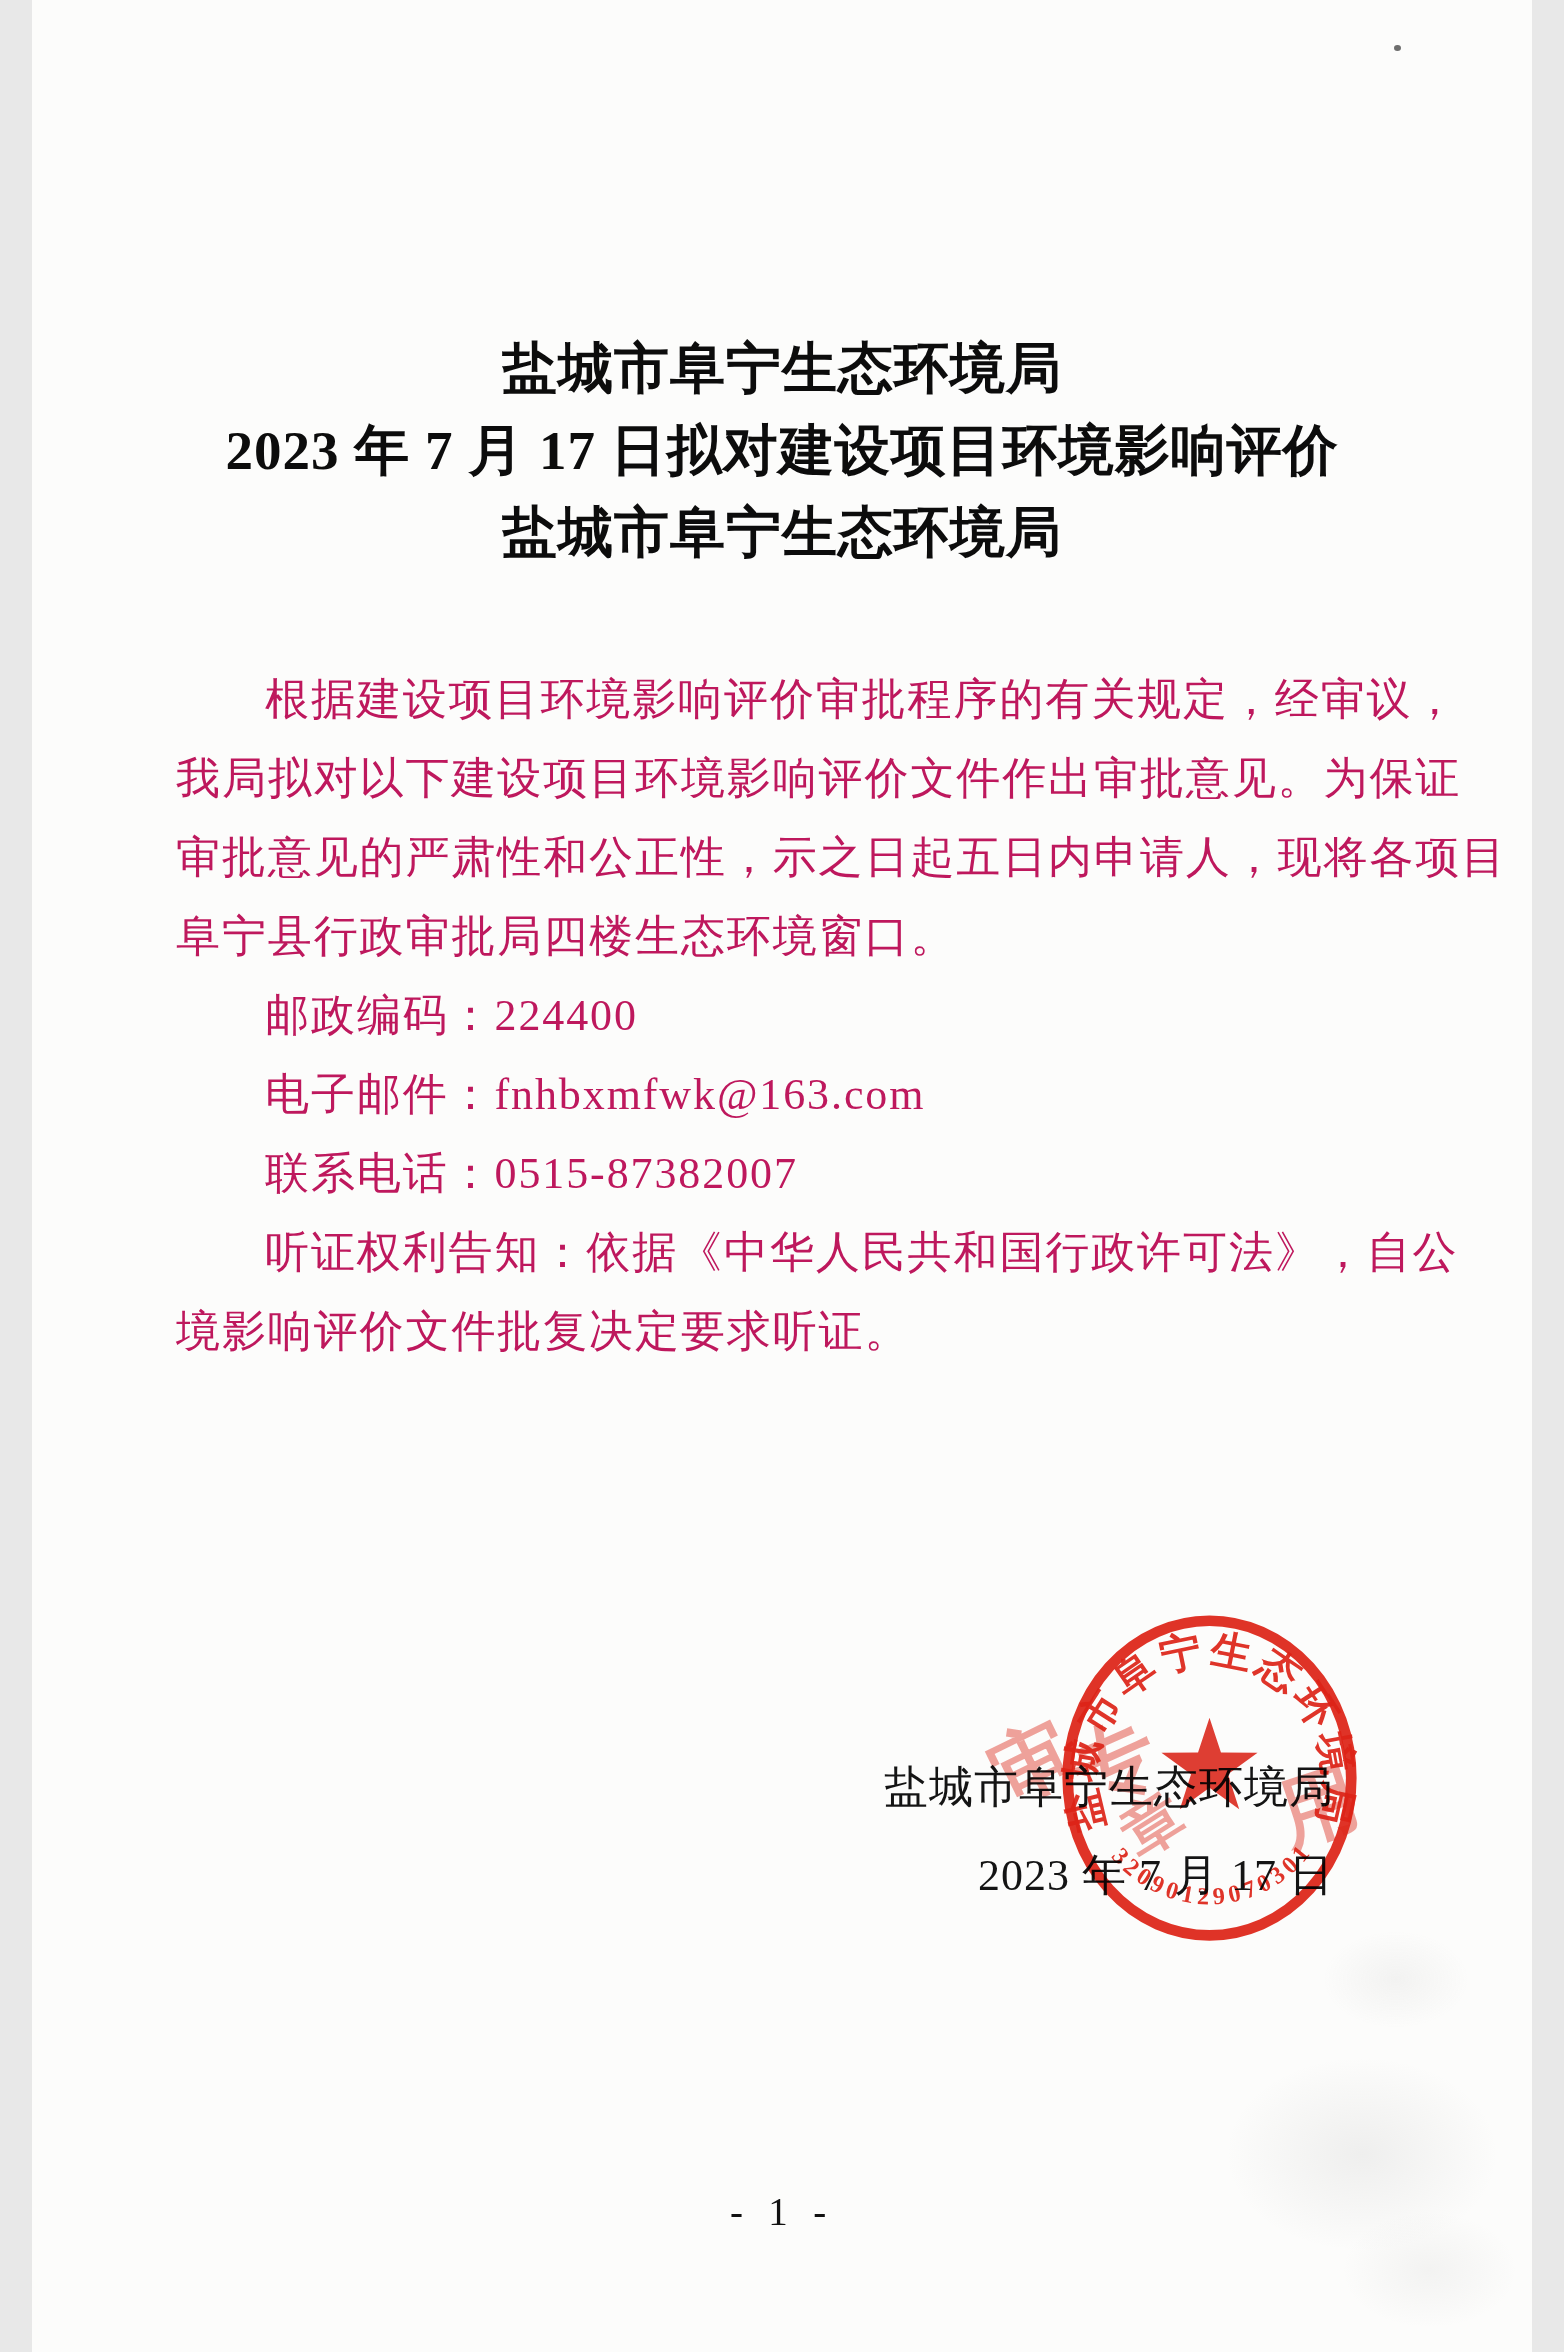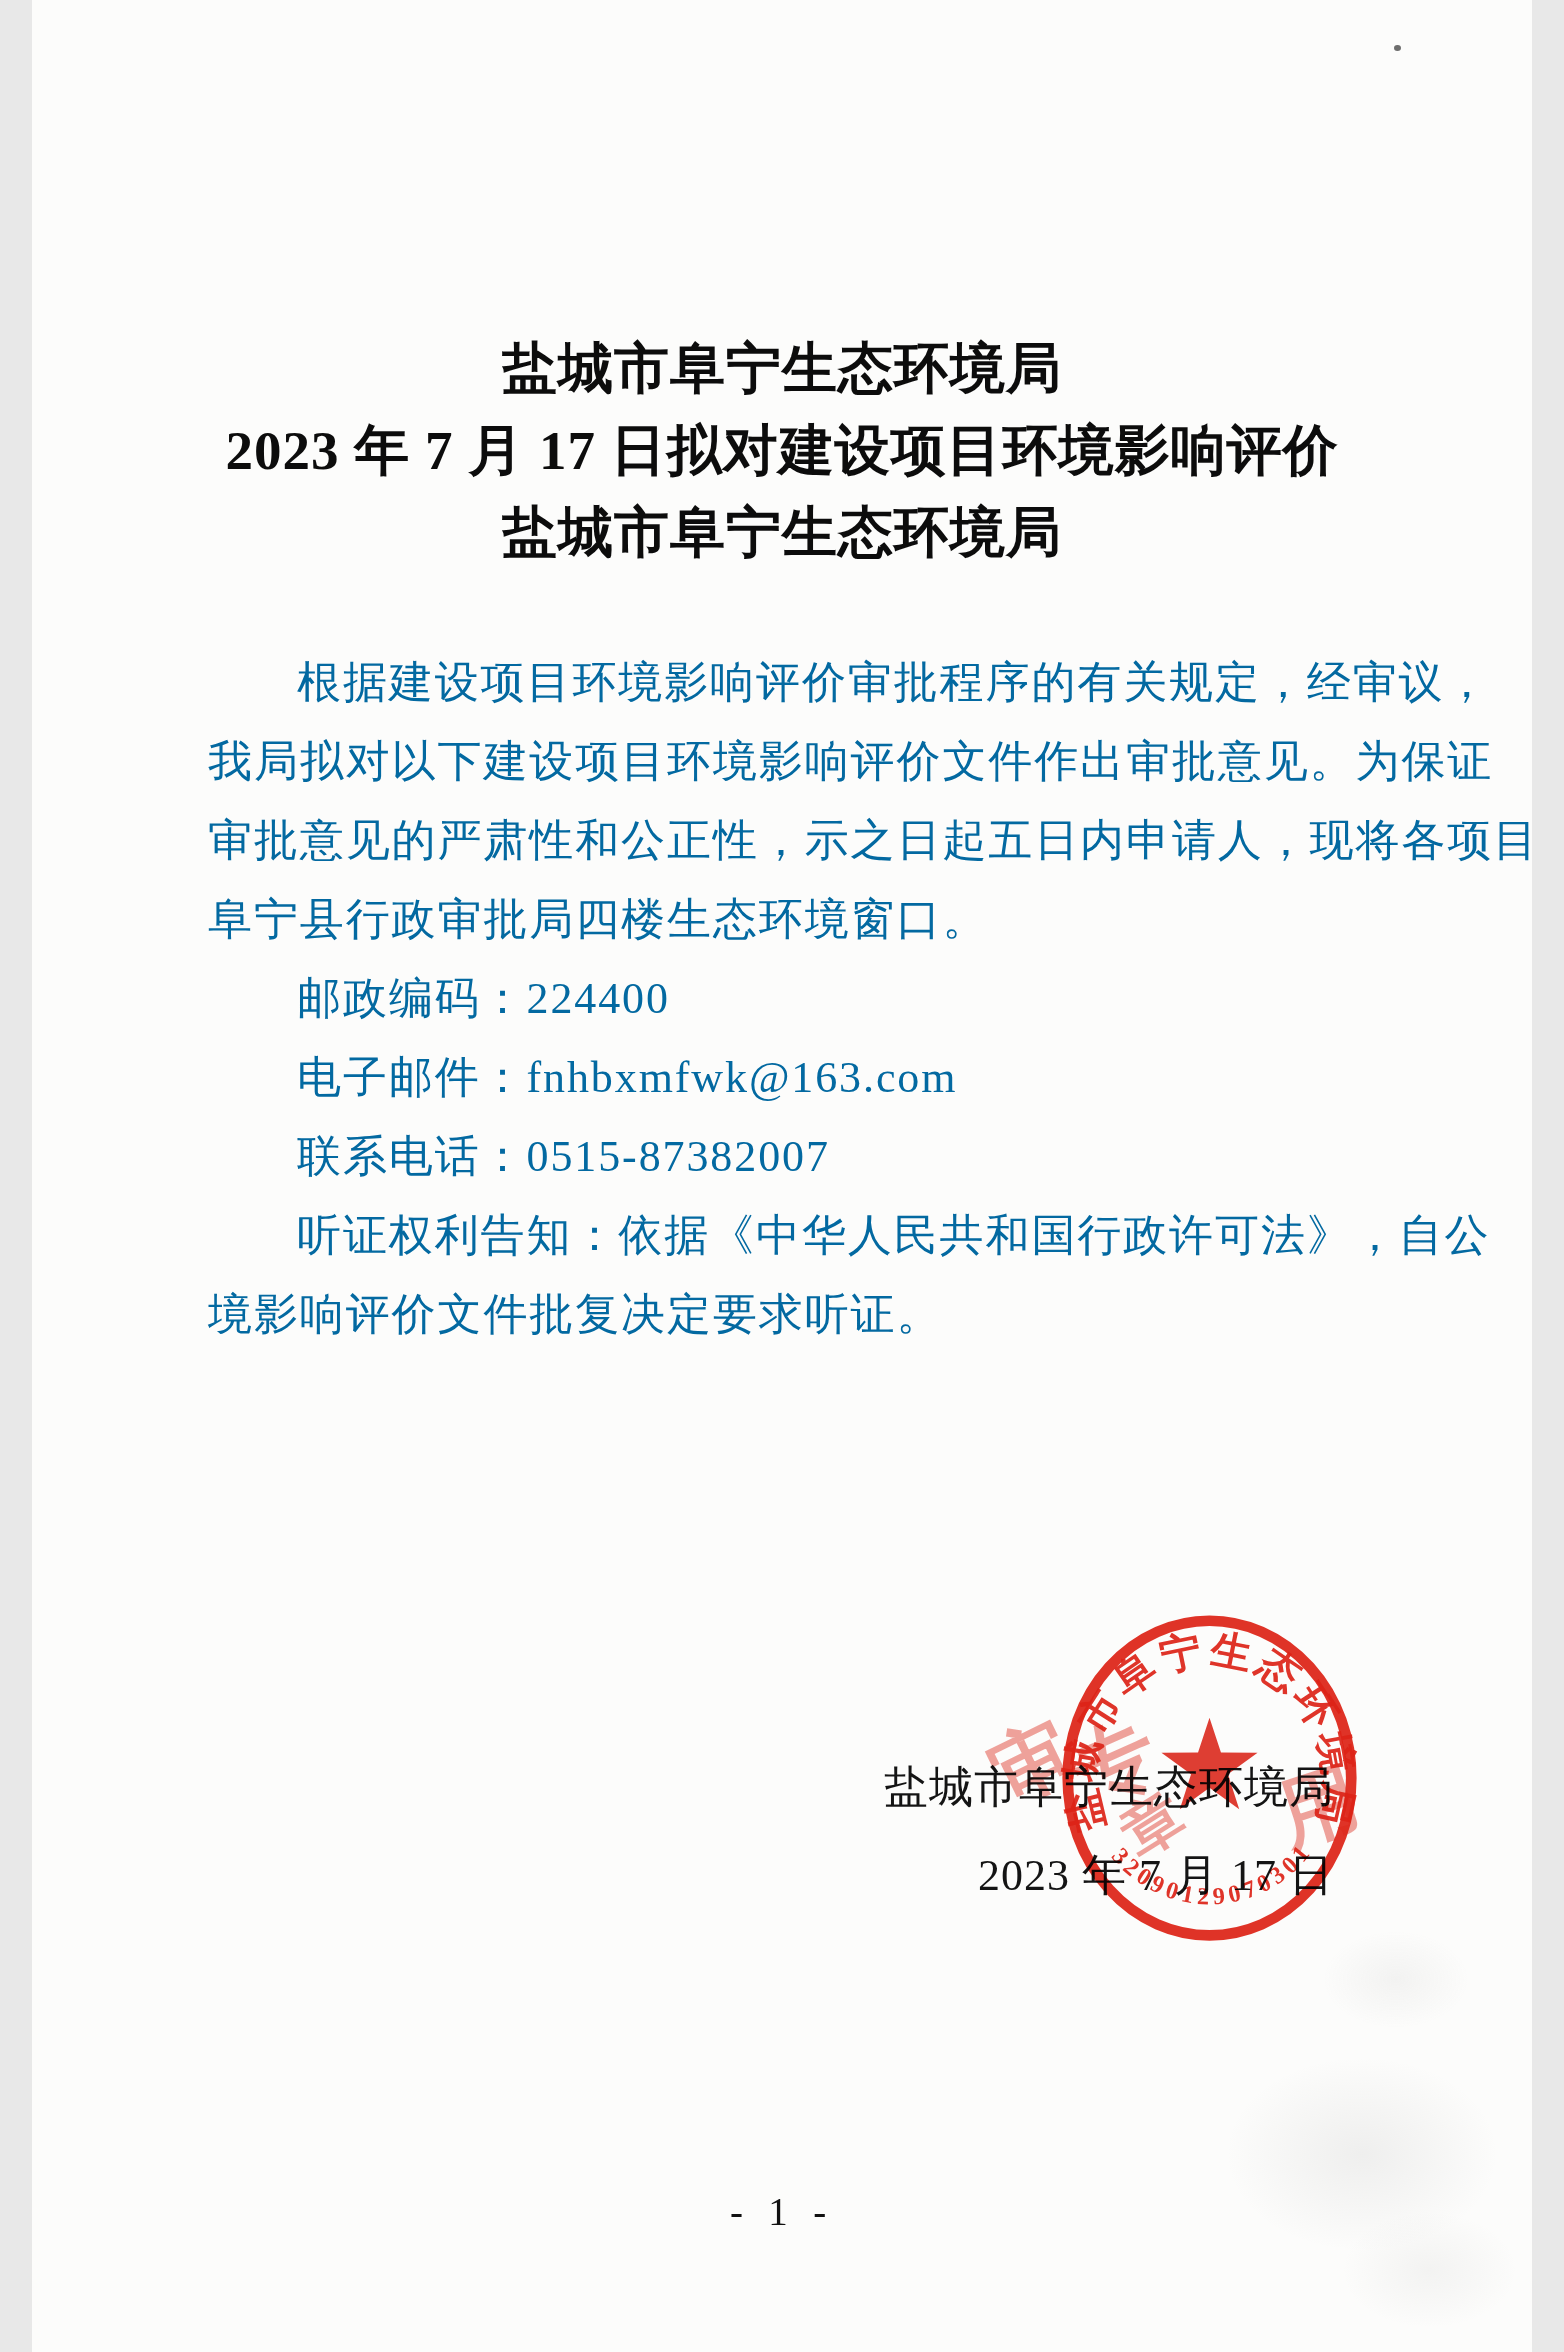--- a/index.html
+++ b/index.html
@@ -9,22 +9,22 @@
     font-family:"Liberation Serif","DejaVu Serif",serif;
   }
   
   .title-block {
     position:absolute; top:328px; left:0; width:100%;
     text-align:center; font-weight:bold; font-size:55px; line-height:82px;
     letter-spacing:1px; color:#0c0c0c;
   }
   
   .body-block {
-    position:absolute; top:643px; left:144px; width:1291px;
-    font-size:44px; line-height:79px; letter-spacing:1.9px; color:#0369a1;margin-left:32px;
+    position:absolute; top:660px; left:144px; width:1291px;
+    font-size:44px; line-height:79px; letter-spacing:1.9px; color:#be185d;
   }
   .line { white-space:nowrap; }
   .line.indent { text-indent:89px; }
   
   .signature {
     position:absolute; top:1758px; right:198px; text-align:right;
     font-size:44px; letter-spacing:1px; color:#141414;
   }
   .sig-org { white-space:nowrap; }
   .sig-date { white-space:nowrap; margin-top:29px; }

